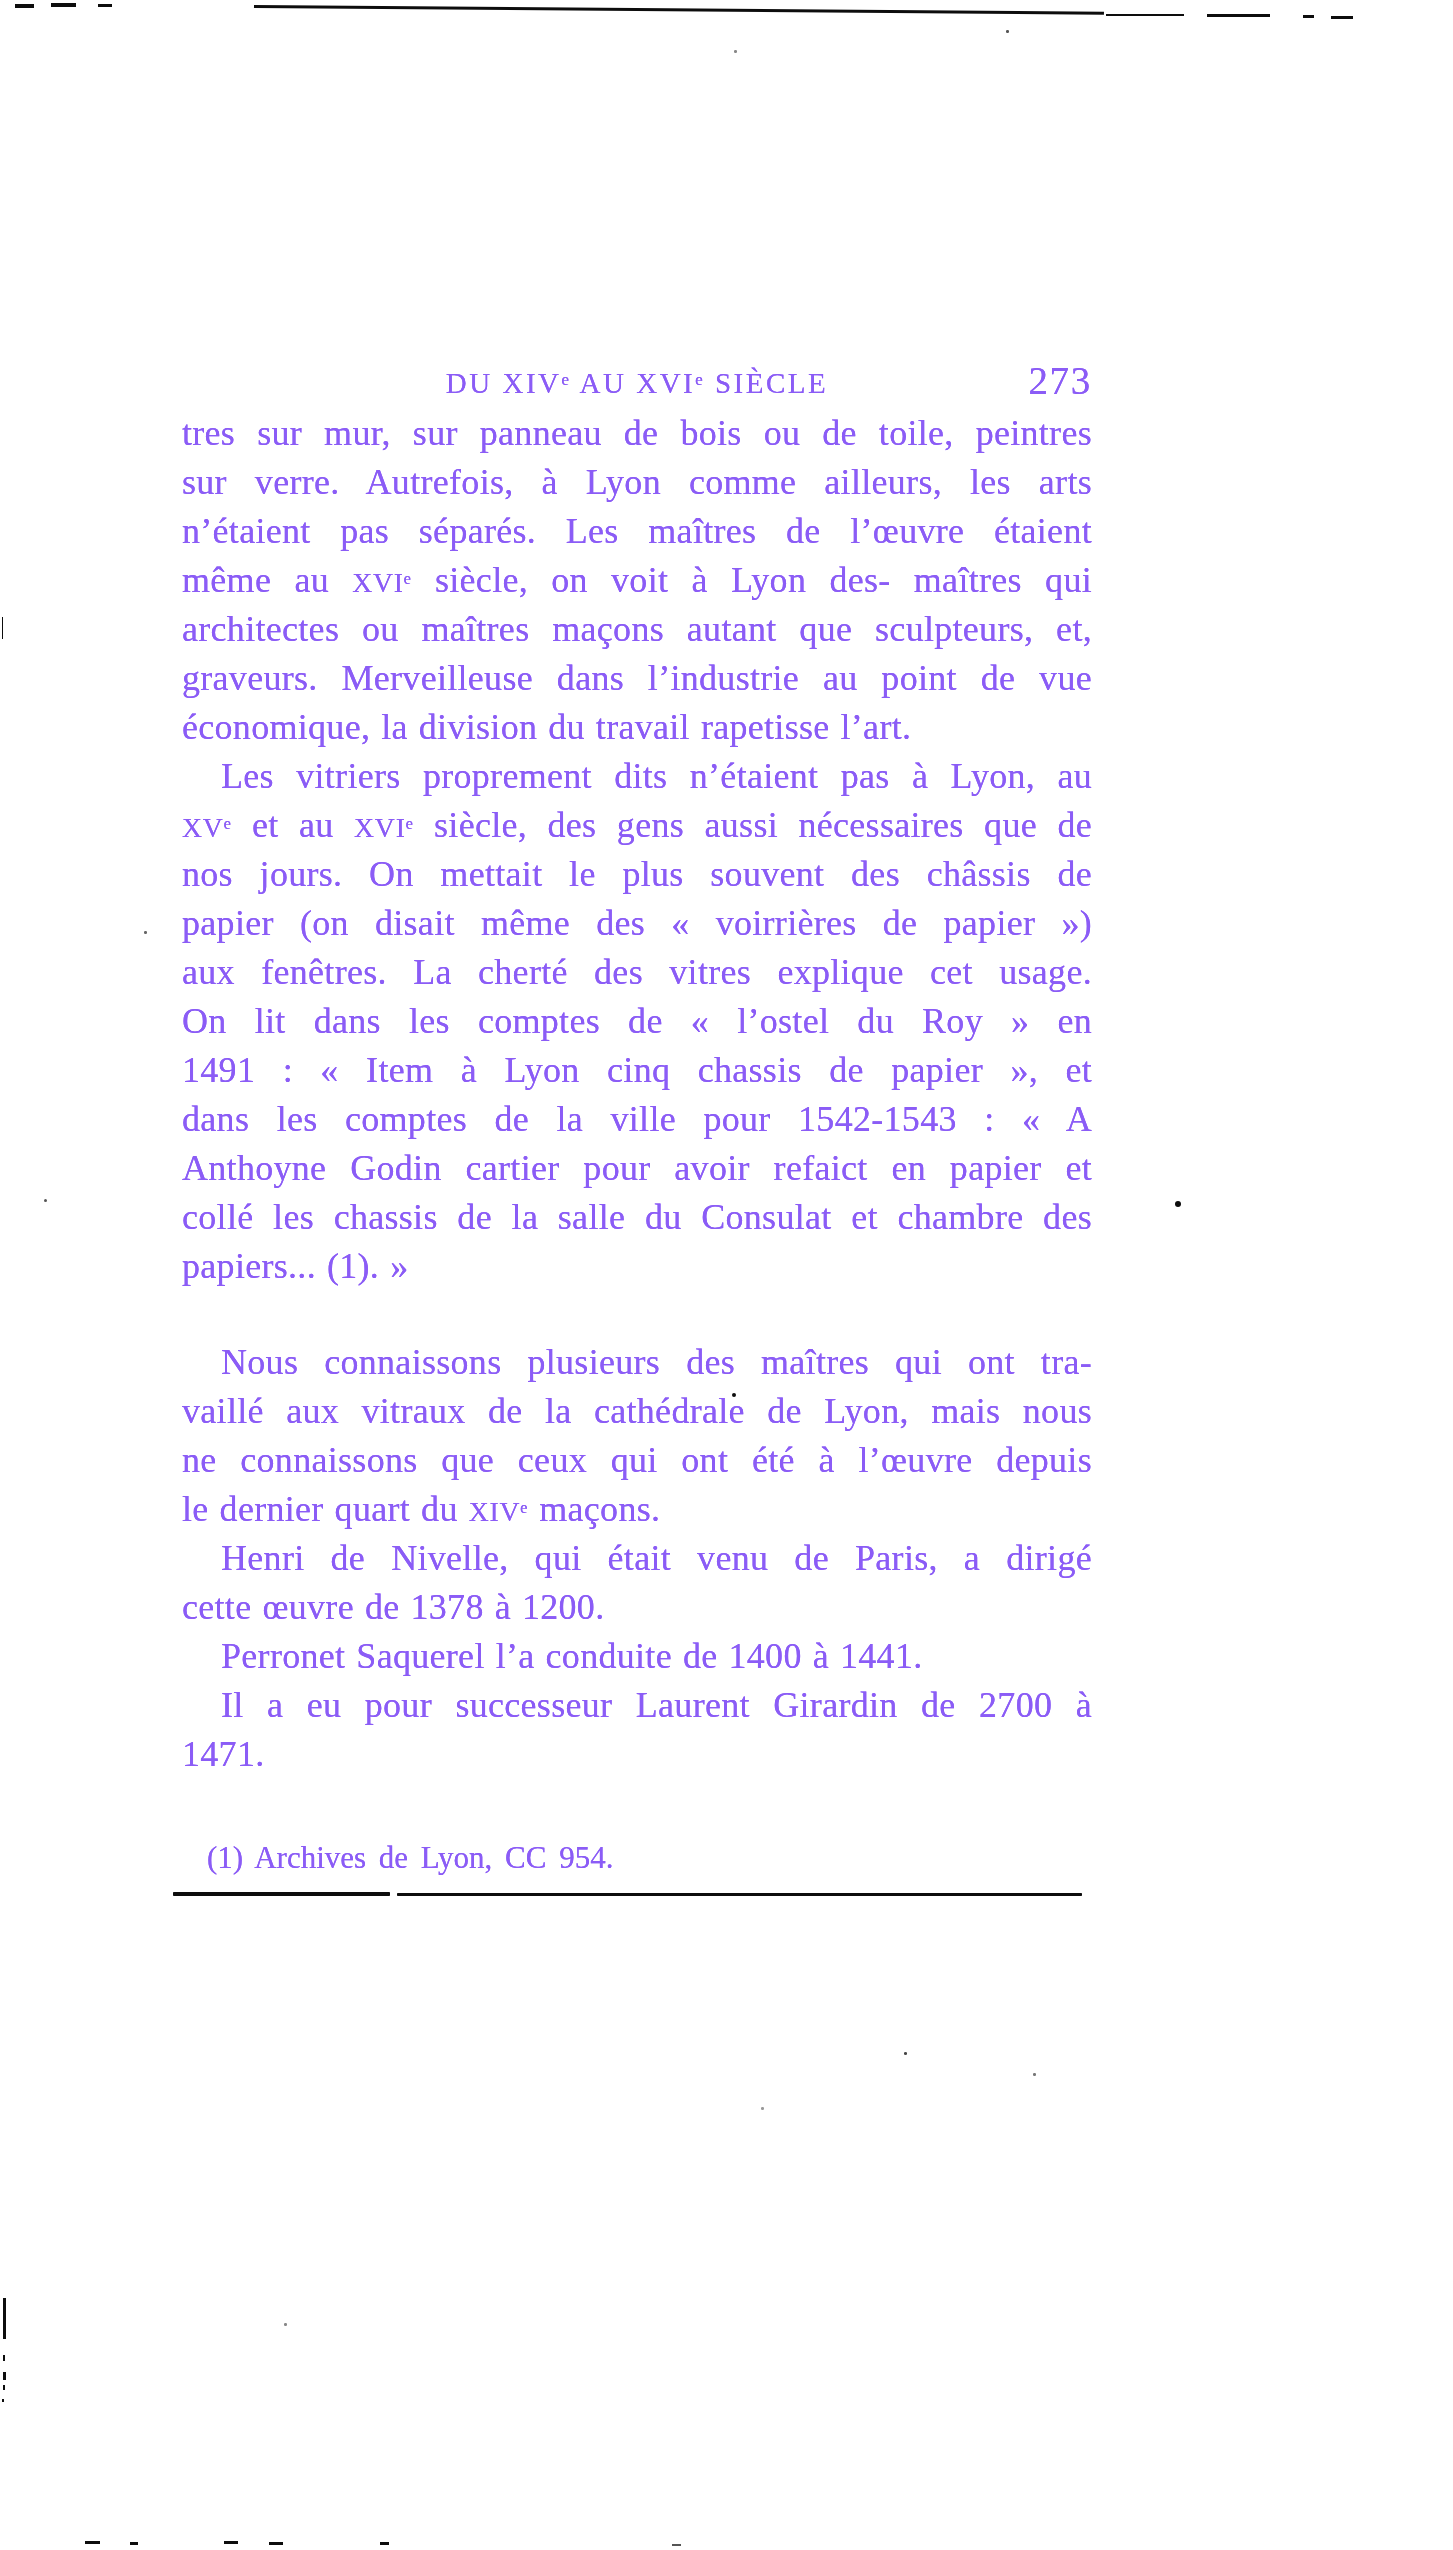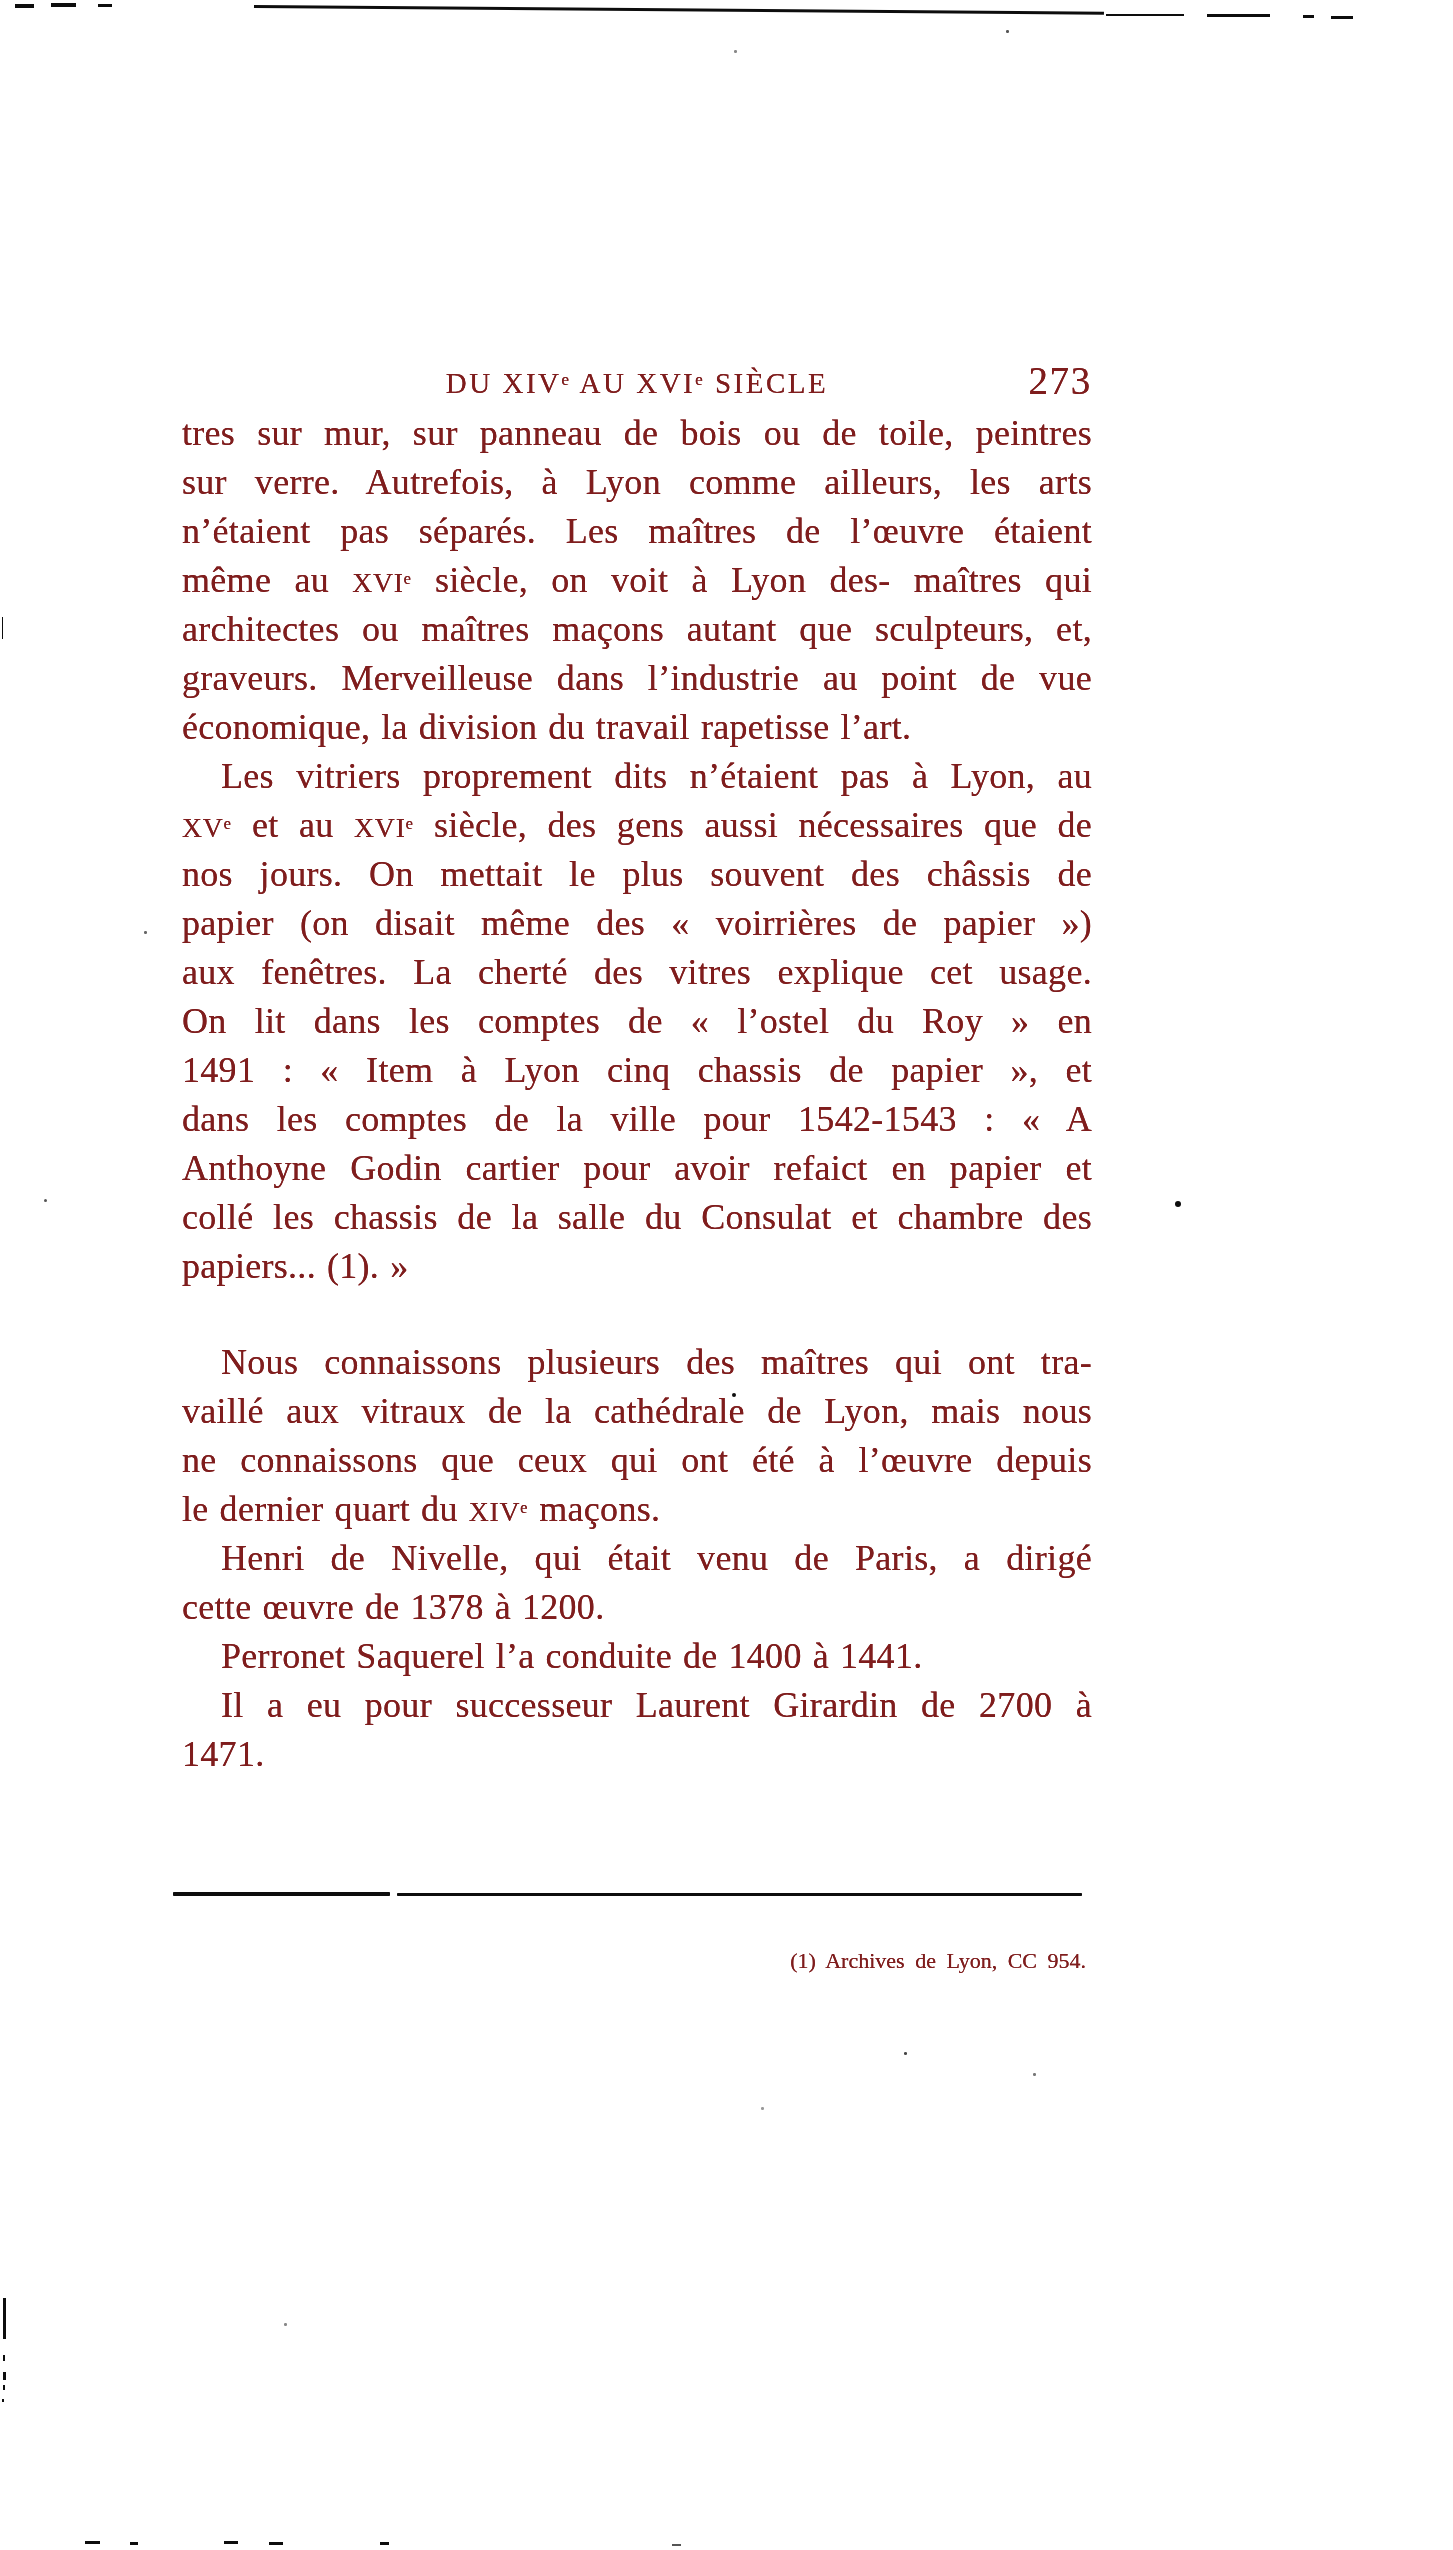--- a/index.html
+++ b/index.html
@@ -3,21 +3,21 @@
 <meta charset="utf-8">
 <style>
   html, body { margin: 0; padding: 0; background: #e8e8e8; }
   .page {
     position: relative;
     width: 1453px;
     height: 2550px;
     background: #ffffff;
     overflow: hidden;
     font-family: "Liberation Serif", "DejaVu Serif", serif;
-    color: #7f1d1d;
+    color: #8b5cf6;
   }
   
   .running-title {
     position: absolute;
     left: 182px; top: 366px; width: 910px;
     text-align: center;
     font-size: 29px; line-height: 34px;
     letter-spacing: 2.5px;
     text-shadow: 0 0 0.5px currentColor;
   }
@@ -45,25 +45,24 @@
   .para-gap { height: 47px; }
   .sc { font-size: 0.77em; letter-spacing: 0.8px; }
   
   .foot-rule-a, .foot-rule-b {
     position: absolute; background: #0d0d0d; border-radius: 0.8px;
   }
   .foot-rule-a { left: 173px; top: 1892px; width: 217px; height: 4.2px; }
   .foot-rule-b { left: 397px; top: 1893px; width: 685px; height: 3.4px; }
   .footnote {
     position: absolute;
-    left: 207px; top: 1940px; width: 879px;
-    font-size: 22px; line-height: 41px;
+    left: 207px; top: 1837px; width: 879px;
+    font-size: 31px; line-height: 41px;
     word-spacing: 5px;
     text-shadow: 0 0 0.5px currentColor;
-    text-align: right;
   }
   
   .art { position: absolute; background: #0d0d0d; }
   .round { border-radius: 50%; }
 </style>
 </head>
 <body>
 
 <div class="page">
 

